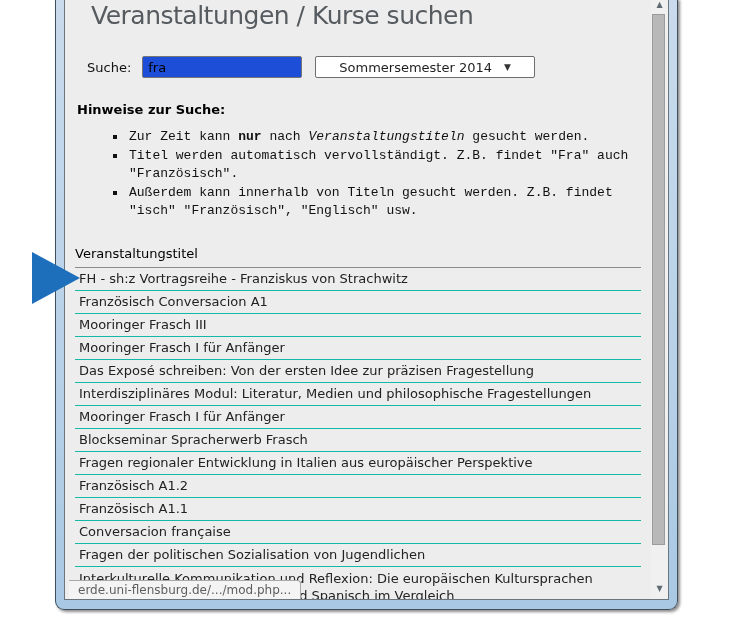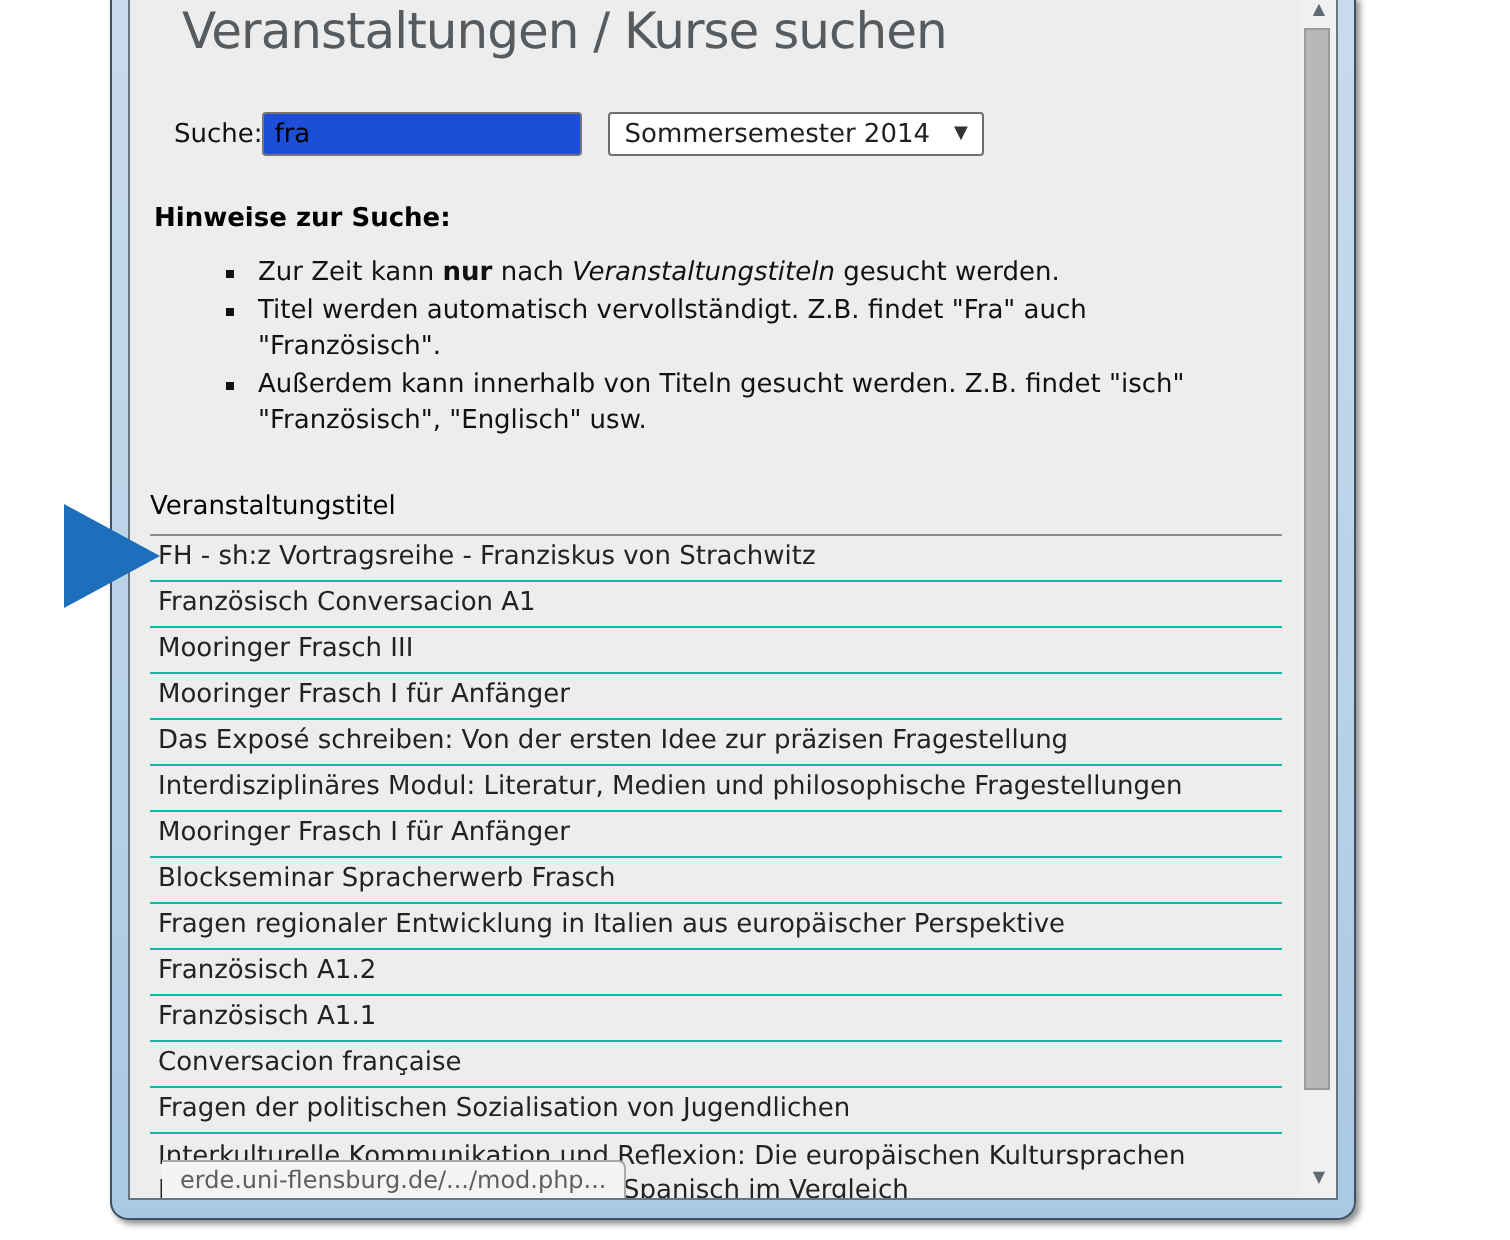--- a/index.html
+++ b/index.html
@@ -23,36 +23,36 @@
     background:#ededed;border:1px solid #69767f;border-top:none;
     overflow:hidden;
   }
   
   .page-title{
     margin:3px 0 0 26px;font-size:25px;font-weight:normal;
     color:#565b60;letter-spacing:-0.5px;
   }
   
   .search-row{margin:26px 0 0 22px;display:flex;align-items:center;}
-  .search-row label{margin-right:0;color:#111;}
+  .search-row label{margin-right:11px;color:#111;}
   .search-input{
     width:148px;height:20px;border:1px solid #767676;border-radius:2px;
     background:#1d4ed8;font-family:inherit;font-size:13px;padding:0 5px;color:#000;
   }
   .select-box{
     margin-left:13px;height:22px;box-sizing:border-box;
     border:1px solid #6e6e6e;border-radius:2px;background:#fff;
-    display:inline-flex;align-items:center;padding:0 7px;cursor:default;
+    display:inline-flex;align-items:center;padding:0 23px;cursor:default;
   }
   .select-box .sel-arrow{margin-left:12px;font-size:9px;color:#333;}
   
   .hints-heading{margin:24px 0 0 12px;font-weight:bold;color:#000;}
   .hints-list{
     margin:11px 0 0 0;padding-left:62px;list-style-type:square;
-    max-width:505px;line-height:18.5px;color:#111;
+    max-width:505px;line-height:18.5px;color:#111;font-family:Liberation Mono, monospace;
   }
   .hints-list li{padding-left:2px;}
   
   .result-table{margin:21px 0 0 10px;width:566px;}
   .table-header{
     text-align:left;font-weight:normal;color:#000;
     padding:4px 0 6px 0;border-bottom:1px solid #8c8c8c;
   }
   .row{
     padding:4px 0 4px 4px;border-bottom:1px solid #14b8a6;
@@ -68,21 +68,21 @@
     font-size:8px;color:#5e6b73;line-height:10px;cursor:default;
   }
   .scroll-arrow.up{top:2px;}
   .scroll-arrow.down{bottom:5px;}
   .scroll-thumb{
     position:absolute;top:16px;left:1px;width:13px;height:531px;
     background:#b8b8b8;border:1px solid #9b9b9b;box-sizing:border-box;
   }
   
   .status-bubble{
-    position:absolute;left:16px;bottom:0;height:19px;box-sizing:border-box;
+    position:absolute;left:4px;bottom:0;height:19px;box-sizing:border-box;
     background:#f4f4f4;border:1px solid #a9a9a9;border-left:none;border-bottom:none;
     border-radius:0 4px 0 0;padding:2px 9px 0 9px;
     font-size:12px;color:#5e5e5e;white-space:nowrap;z-index:5;
   }
   
   .pointer-arrow{
     position:absolute;left:32px;top:252px;width:0;height:0;z-index:10;
     border-top:26px solid transparent;border-bottom:26px solid transparent;
     border-left:48px solid #1d6fbb;
   }

